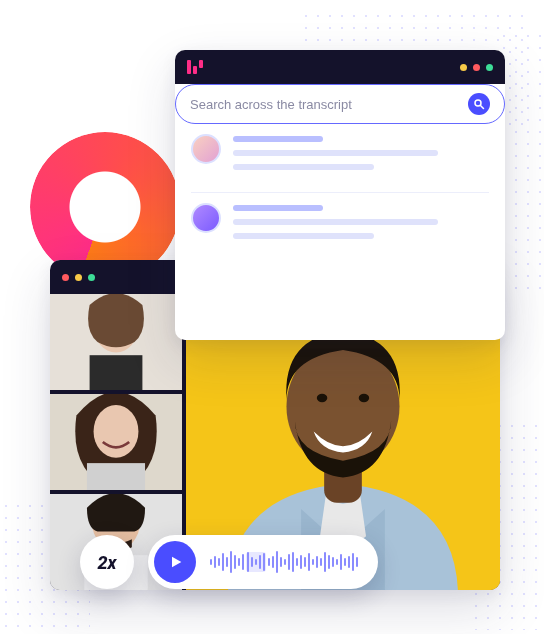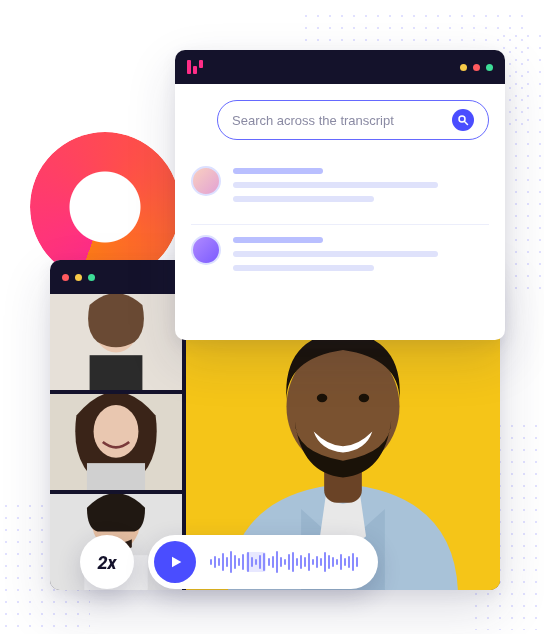--- a/index.html
+++ b/index.html
@@ -79,22 +79,20 @@
   }
   .win-transcript .titlebar .logo {
     display: flex; gap: 2px;
   }
   .logo-bar { width: 4px; height: 14px; border-radius: 1px; }
   .logo-bar.a { background: #ff2d87; }
   .logo-bar.b { background: #ff2d87; height: 8px; align-self: flex-end; }
   .logo-bar.c { background: #ff2d87; height: 8px; align-self: flex-start; }
 
   .search-wrap {
-    padding: 16px;
-    margin-left: 26px;
   }
   .search {
     border: 1.5px solid #6569ff;
     border-radius: 999px;
     height: 40px;
     display: flex;
     align-items: center;
     padding: 0 14px;
     gap: 10px;
   }

